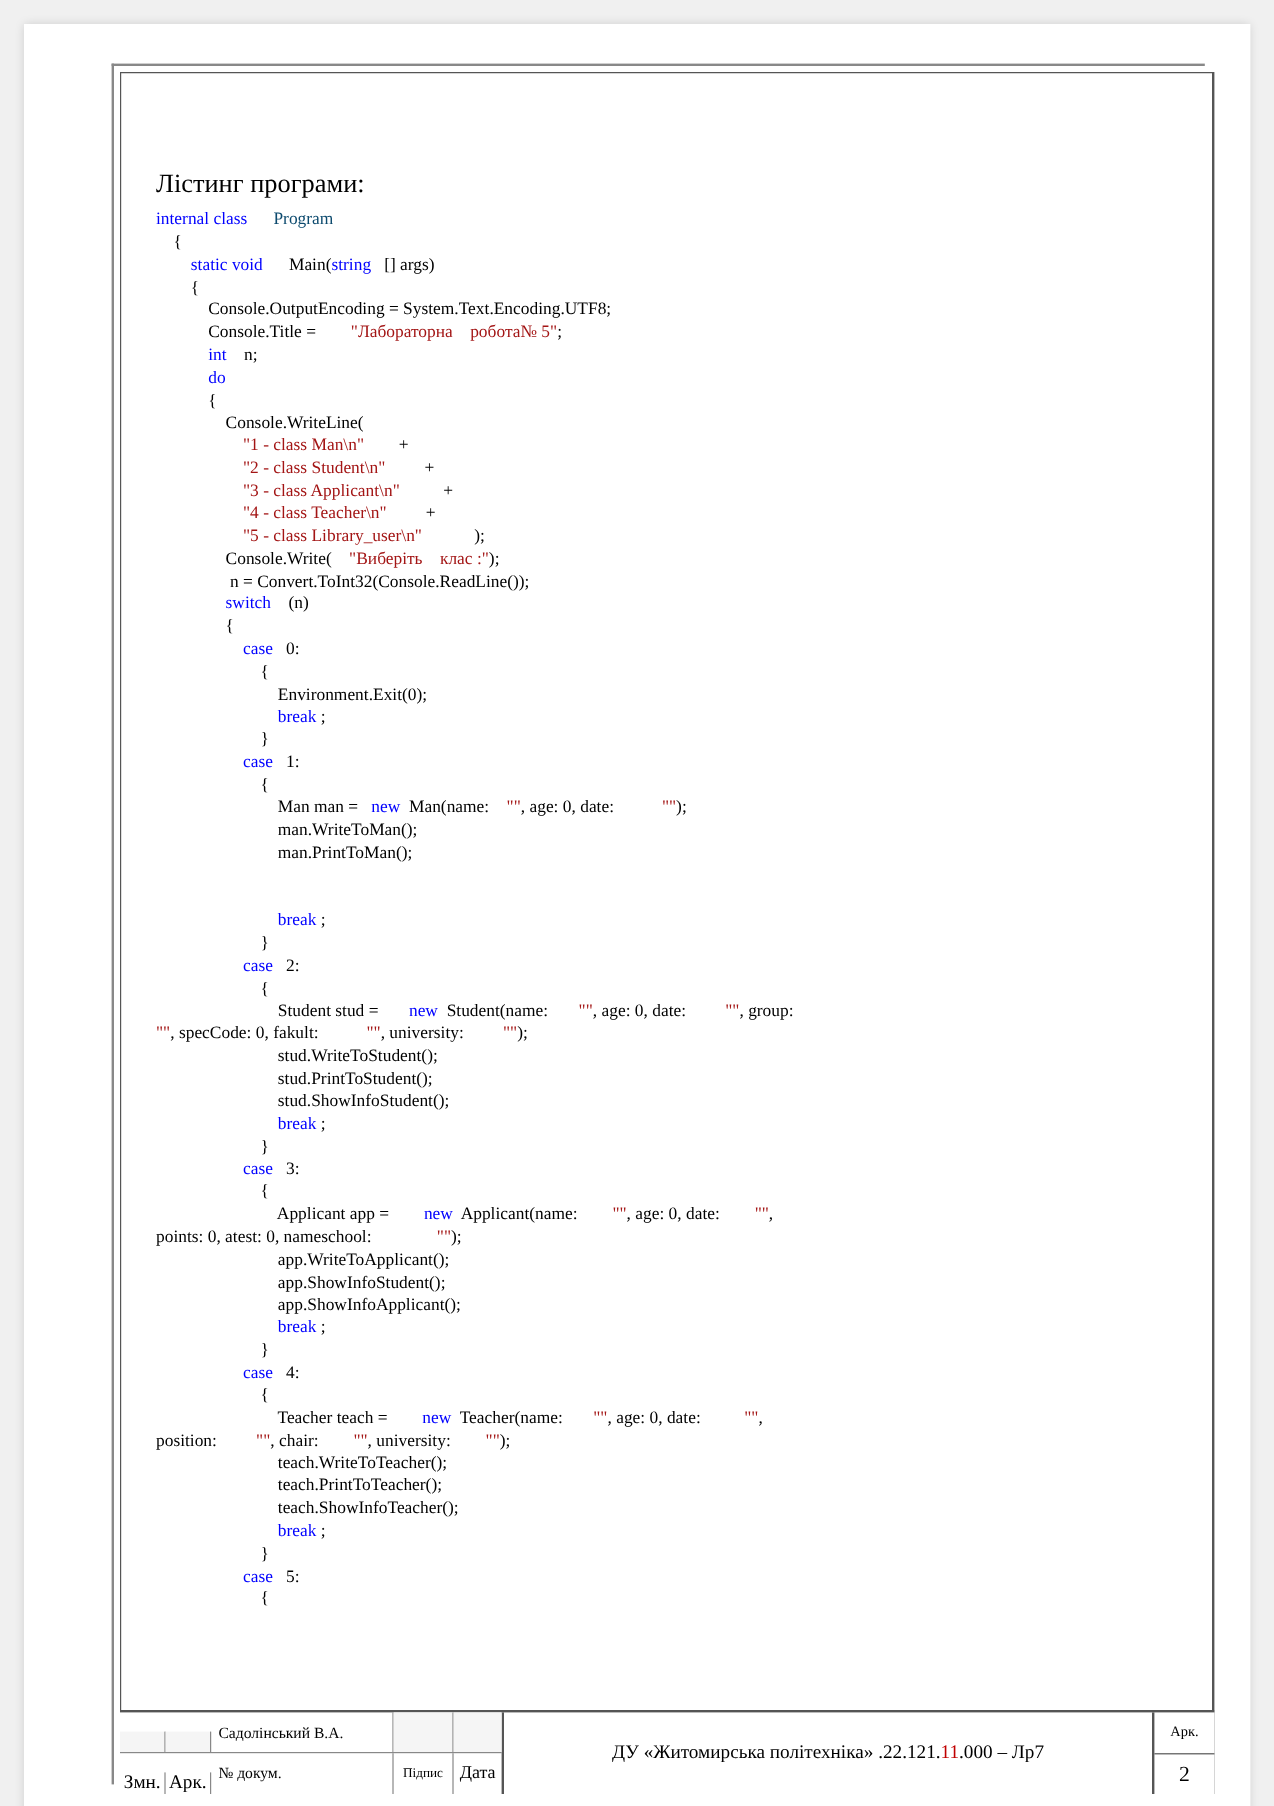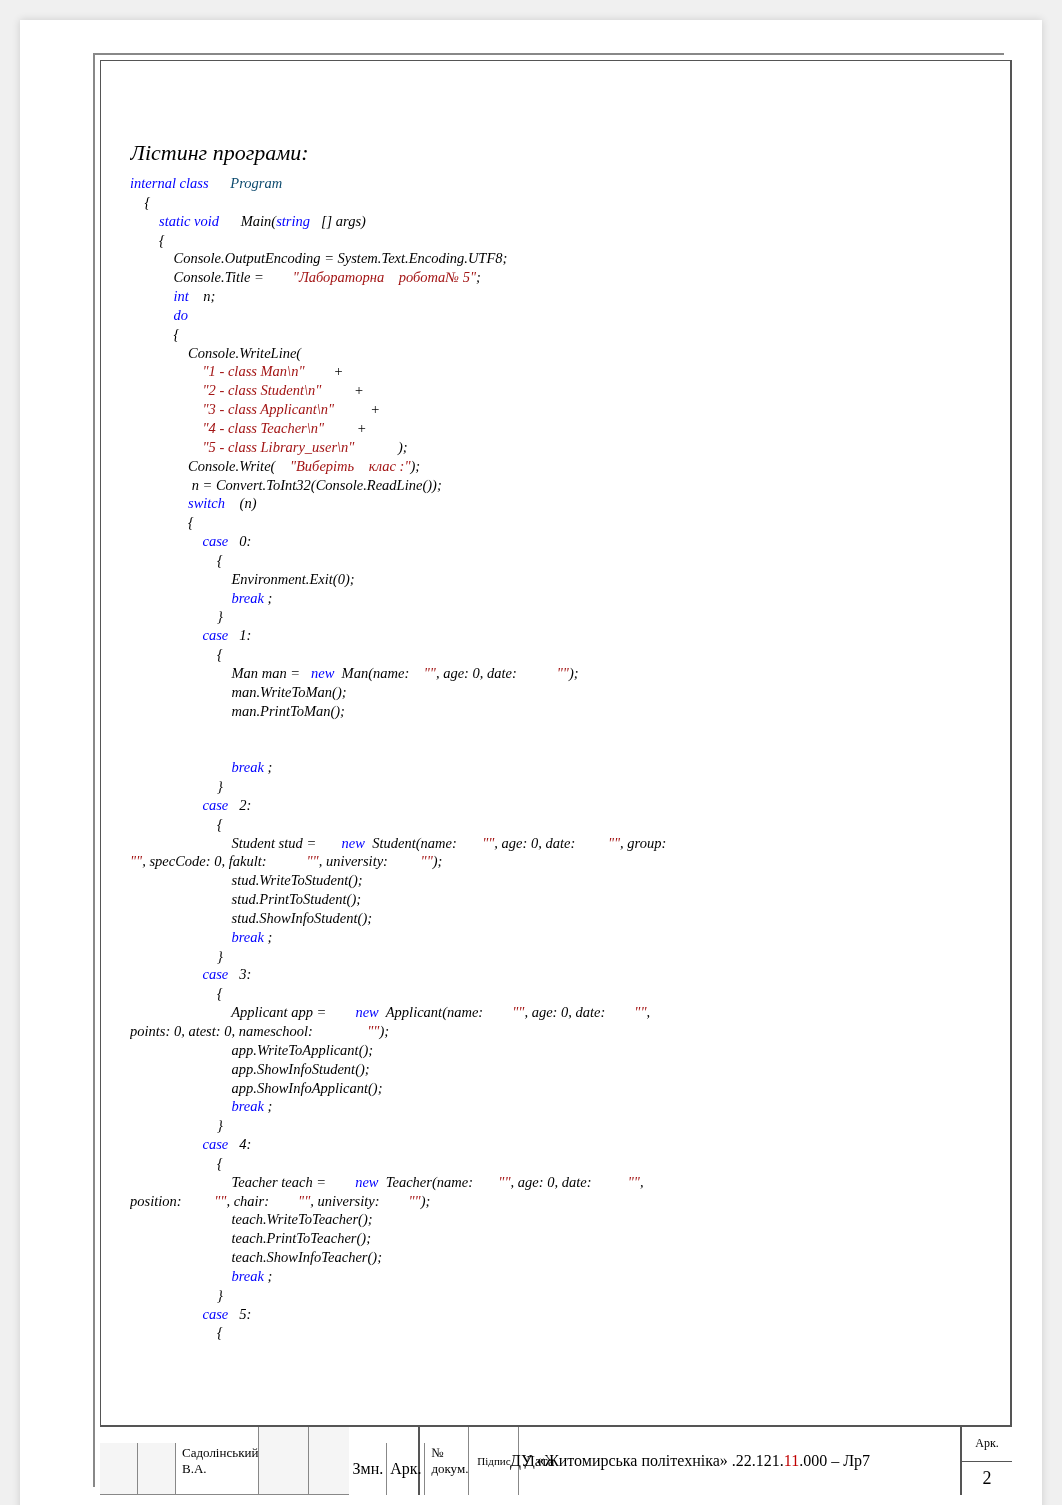--- a/index.html
+++ b/index.html
@@ -38,21 +38,20 @@
       border-left: 2px solid #888;
       pointer-events: none;
     }
     .content {
       position: absolute;
       top: 120px;
       left: 110px;
       right: 55px;
       bottom: 120px;
       overflow: hidden;
-      font-style: italic;
     }
     .heading {
       font-size: 22px;
       margin-bottom: 8px;
       font-family: "Times New Roman", serif;
     }
     .code {
       font-family: "Times New Roman", serif;
       font-size: 14.5px;
       line-height: 1.3;
@@ -69,21 +68,21 @@
       bottom: 30px;
       height: 70px;
       border-top: 2px solid #555;
       display: flex;
       font-size: 14px;
       background: #fff;
     }
     .footer-left {
       width: 320px;
       display: flex;
-      flex-direction: row;
+      flex-direction: column;
       border-right: 2px solid #555;
     }
     .footer-left-row {
       display: flex;
       flex: 1;
       border-bottom: 1px solid #888;
     }
     .footer-left-row:last-child { border-bottom: none; }
     .footer-cell-sm { width: 38px; border-right: 1px solid #888; display:flex; align-items:center; justify-content:center; font-size:16px;margin-top:16px; }
     .footer-cell-name { flex: 1; border-right: 1px solid #888; display:flex; align-items:center; padding-left: 6px; font-size: 13px; }

